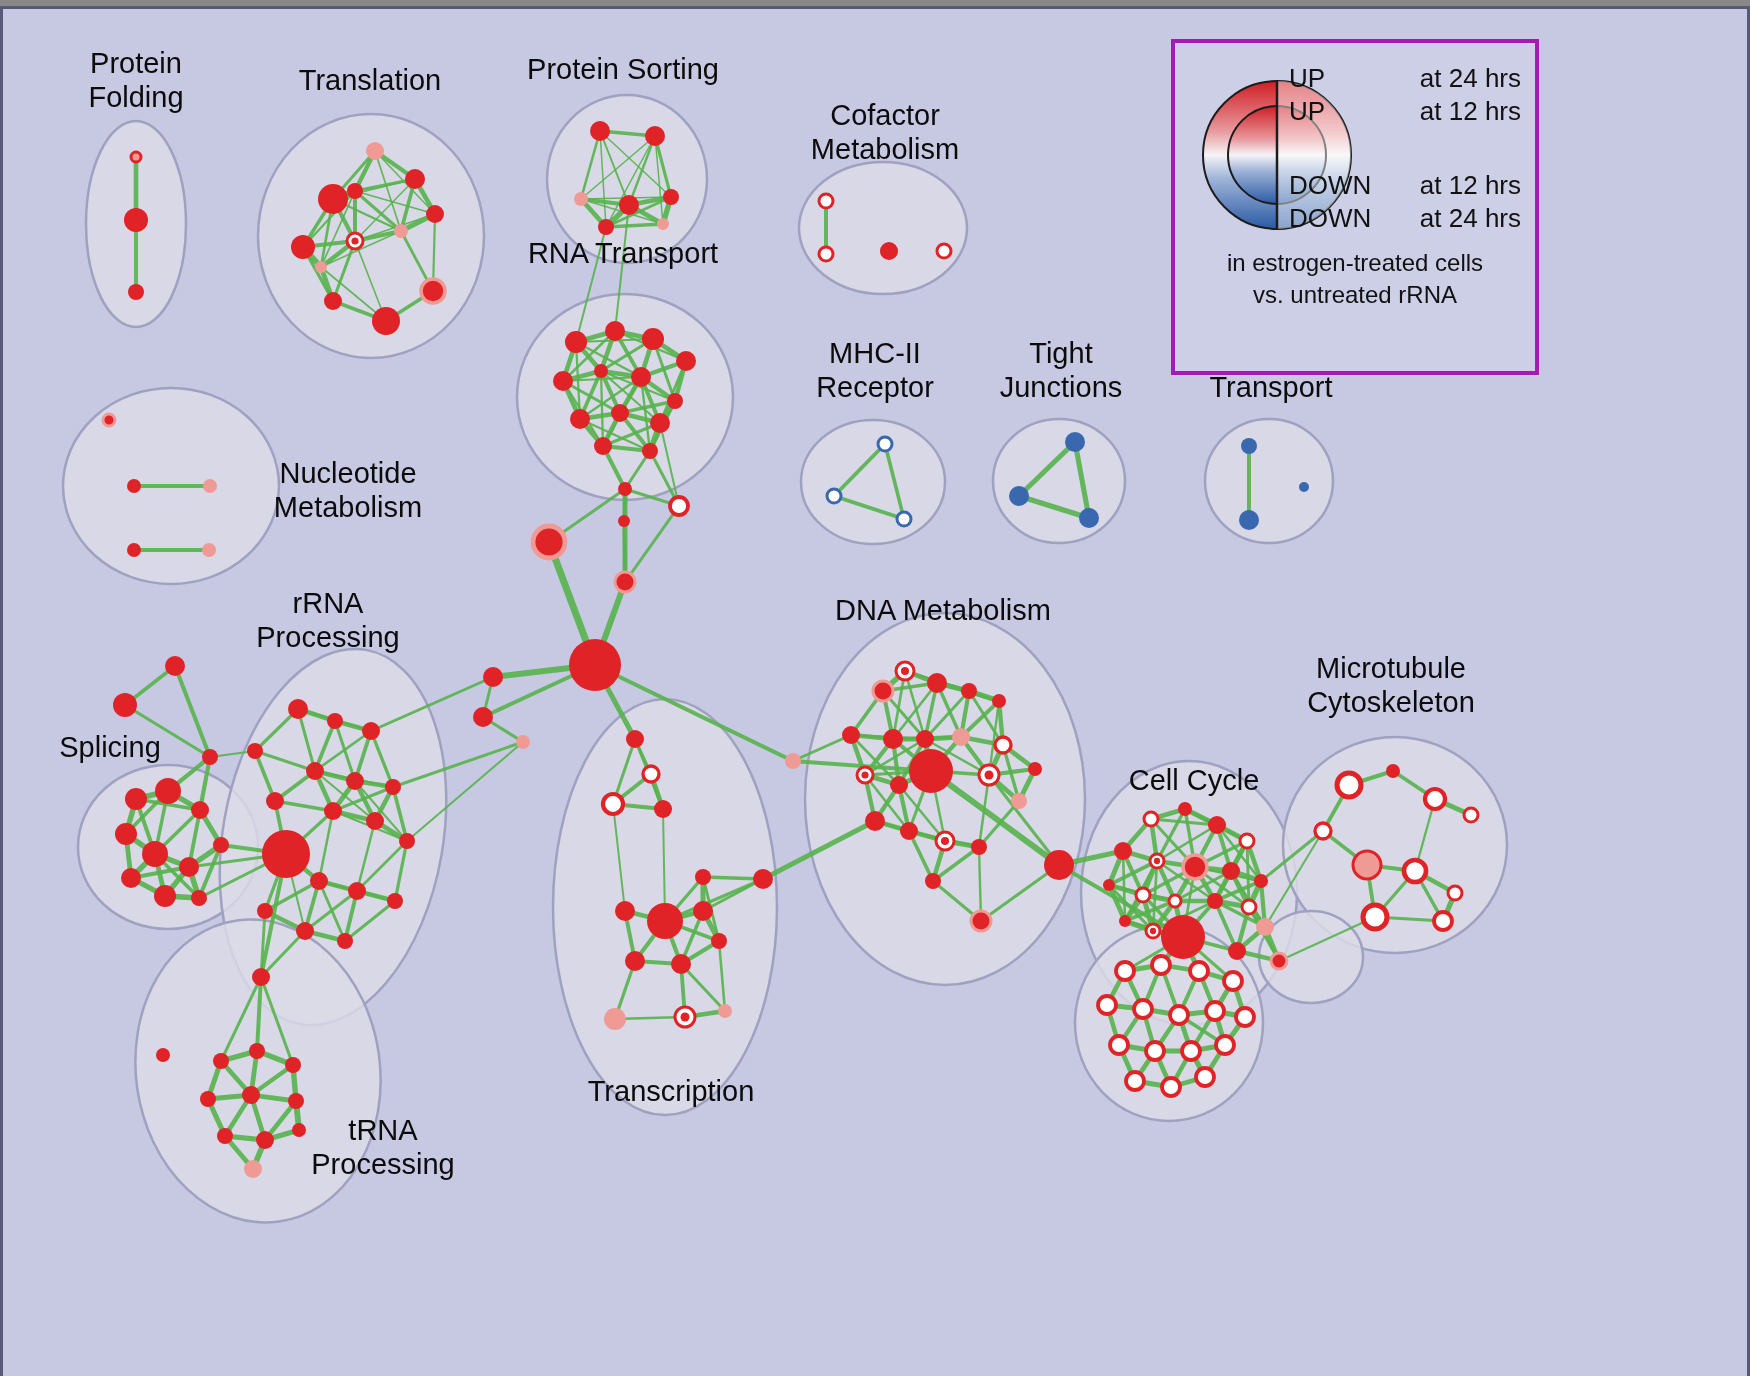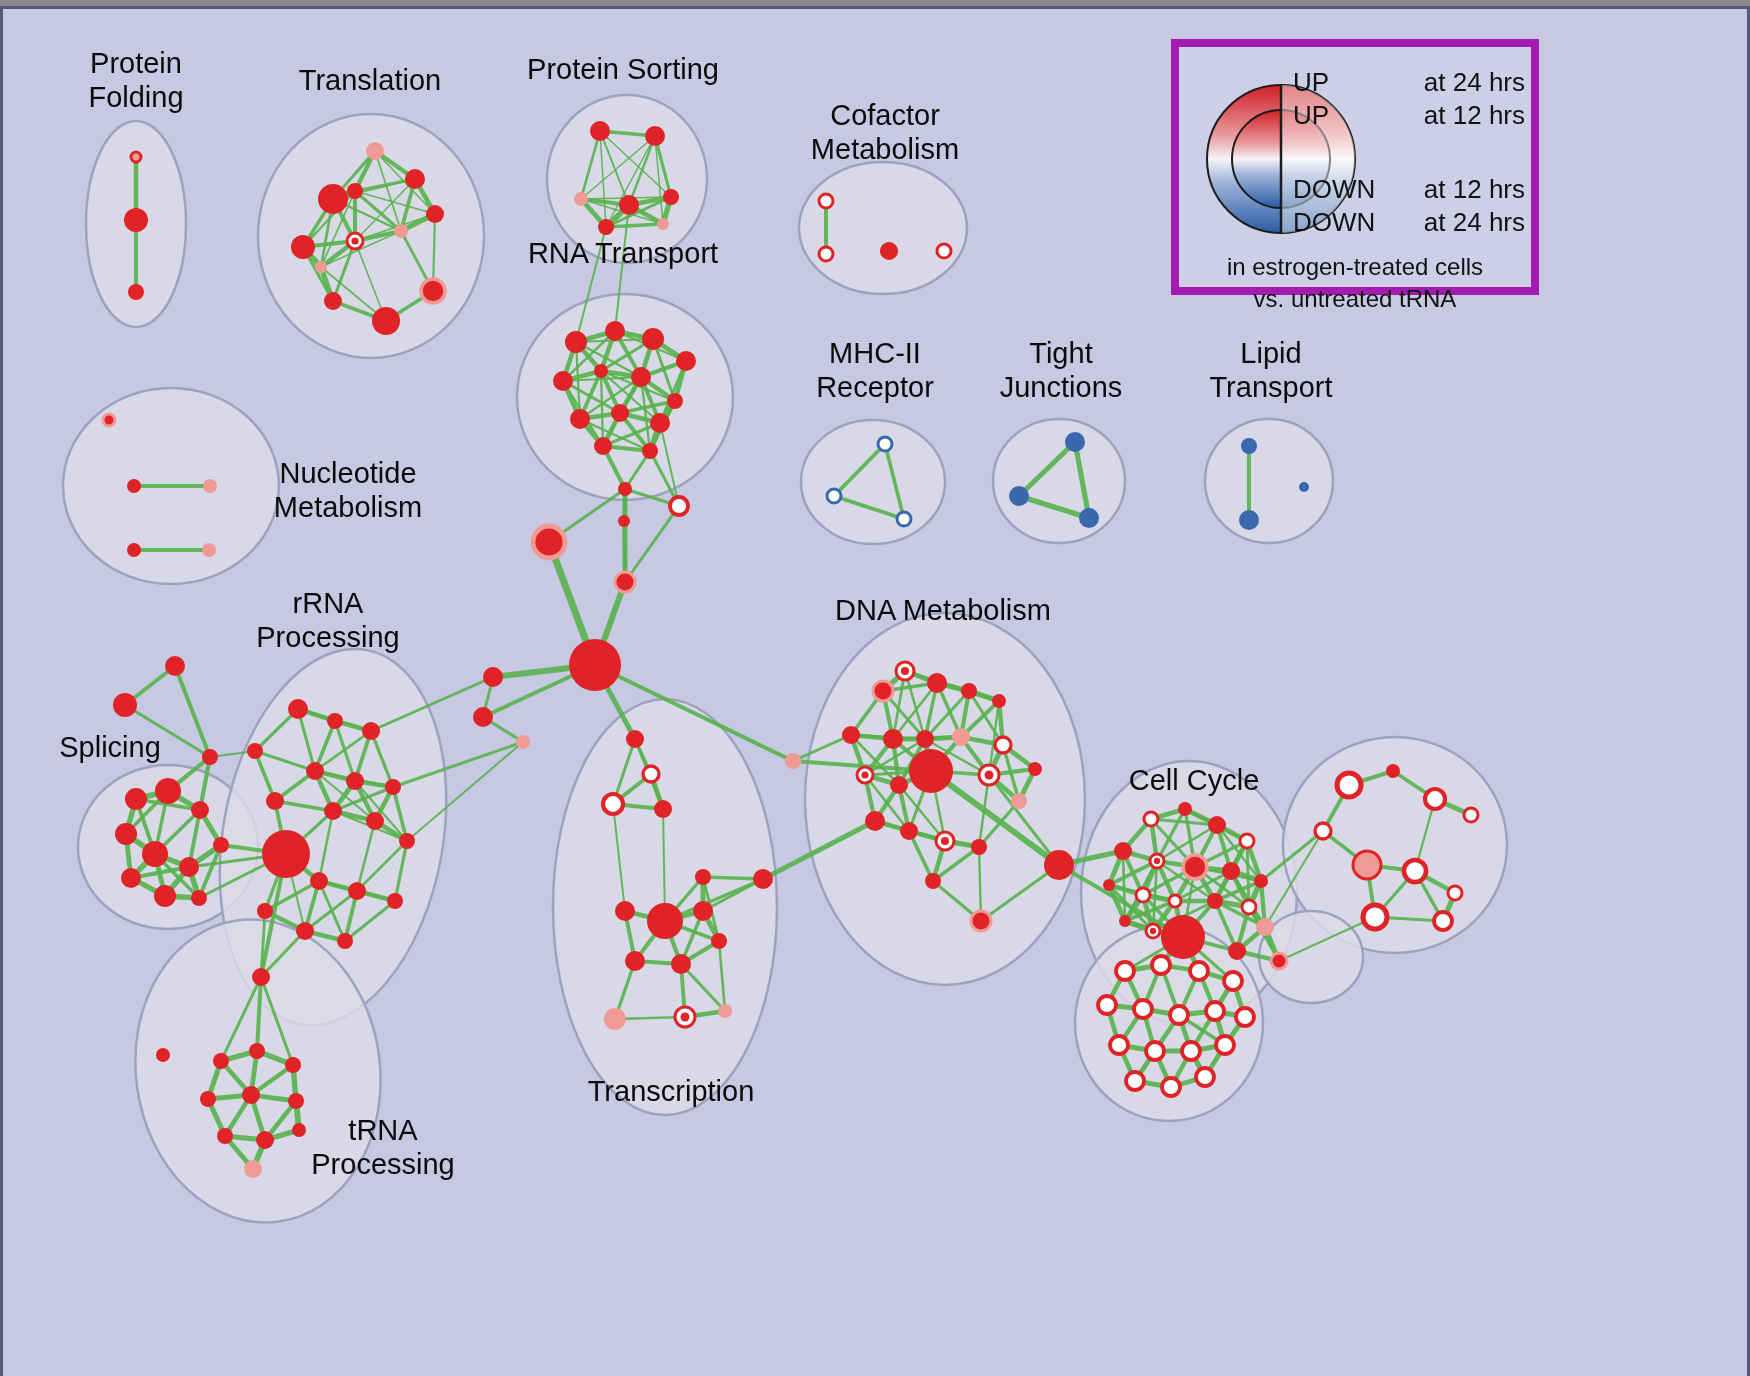--- a/index.html
+++ b/index.html
@@ -8,22 +8,22 @@
     background:#c7c9e2;border:3px solid #565a78;overflow:hidden;
     font-family:"Liberation Sans",sans-serif;color:#0b0b0b;margin-top:6px;
   }
   #network-svg{position:absolute;left:0;top:0;}
   #labels-layer{position:absolute;left:0;top:0;width:100%;height:100%;pointer-events:none;}
   .cluster-label{
     position:absolute;transform:translateX(-50%);text-align:center;
     font-size:29px;line-height:1.16;white-space:pre-line;color:#0b0b0b;
   }
   .legend{
-    position:absolute;left:1168px;top:30px;width:368px;height:256px;
-    box-sizing:border-box;border:8px solid #a21caf;background:#cdcfe6;
+    position:absolute;left:1168px;top:30px;width:368px;height:336px;
+    box-sizing:border-box;border:4px solid #a21caf;background:#cdcfe6;
   }
   .legend-glyph{position:absolute;left:2px;top:2px;}
   .legend-row{
     position:absolute;left:114px;width:232px;display:flex;
     justify-content:space-between;font-size:26px;color:#111;
   }
   .legend-row .term{font-weight:400;}
   .legend-caption{position:absolute;left:0;width:100%;text-align:center;font-size:24px;color:#111;}
 </style>
 </head>
@@ -743,20 +743,22 @@
       <div class="cluster-label" style="left: 1058px; top: 328px;">Tight
 Junctions</div>
       <div class="cluster-label" style="left: 1268px; top: 328px;">Lipid
 Transport</div>
       <div class="cluster-label" style="left: 345px; top: 448px;">Nucleotide
 Metabolism</div>
       <div class="cluster-label" style="left: 325px; top: 578px;">rRNA
 Processing</div>
       <div class="cluster-label" style="left: 107px; top: 722px;">Splicing</div>
       <div class="cluster-label" style="left: 940px; top: 585px;">DNA Metabolism</div>
+      <div class="cluster-label" style="left: 1388px; top: 643px;">Microtubule
+Cytoskeleton</div>
       <div class="cluster-label" style="left: 1191px; top: 755px;">Cell Cycle</div>
       <div class="cluster-label" style="left: 380px; top: 1105px;">tRNA
 Processing</div>
       <div class="cluster-label" style="left: 668px; top: 1066px;">Transcription</div>
     </div>
 
   <div class="legend">
     <svg class="legend-glyph" width="210" height="230" viewBox="0 0 210 230">
       <defs>
         <linearGradient id="ud-grad" x1="0" y1="0" x2="0" y2="1">
@@ -783,16 +785,16 @@
     </div>
     <div class="legend-row" style="top:127px">
       <span class="term">DOWN</span>
       <span class="time">at 12 hrs</span>
     </div>
     <div class="legend-row" style="top:160px">
       <span class="term">DOWN</span>
       <span class="time">at 24 hrs</span>
     </div>
     <div class="legend-caption" style="top:206px">in estrogen-treated cells</div>
-    <div class="legend-caption" style="top:238px">vs. untreated tRNA</div>
+    <div class="legend-caption" style="top:238px">vs. untreated rRNA</div>
   </div>
 
 </div>
 
 </body></html>

